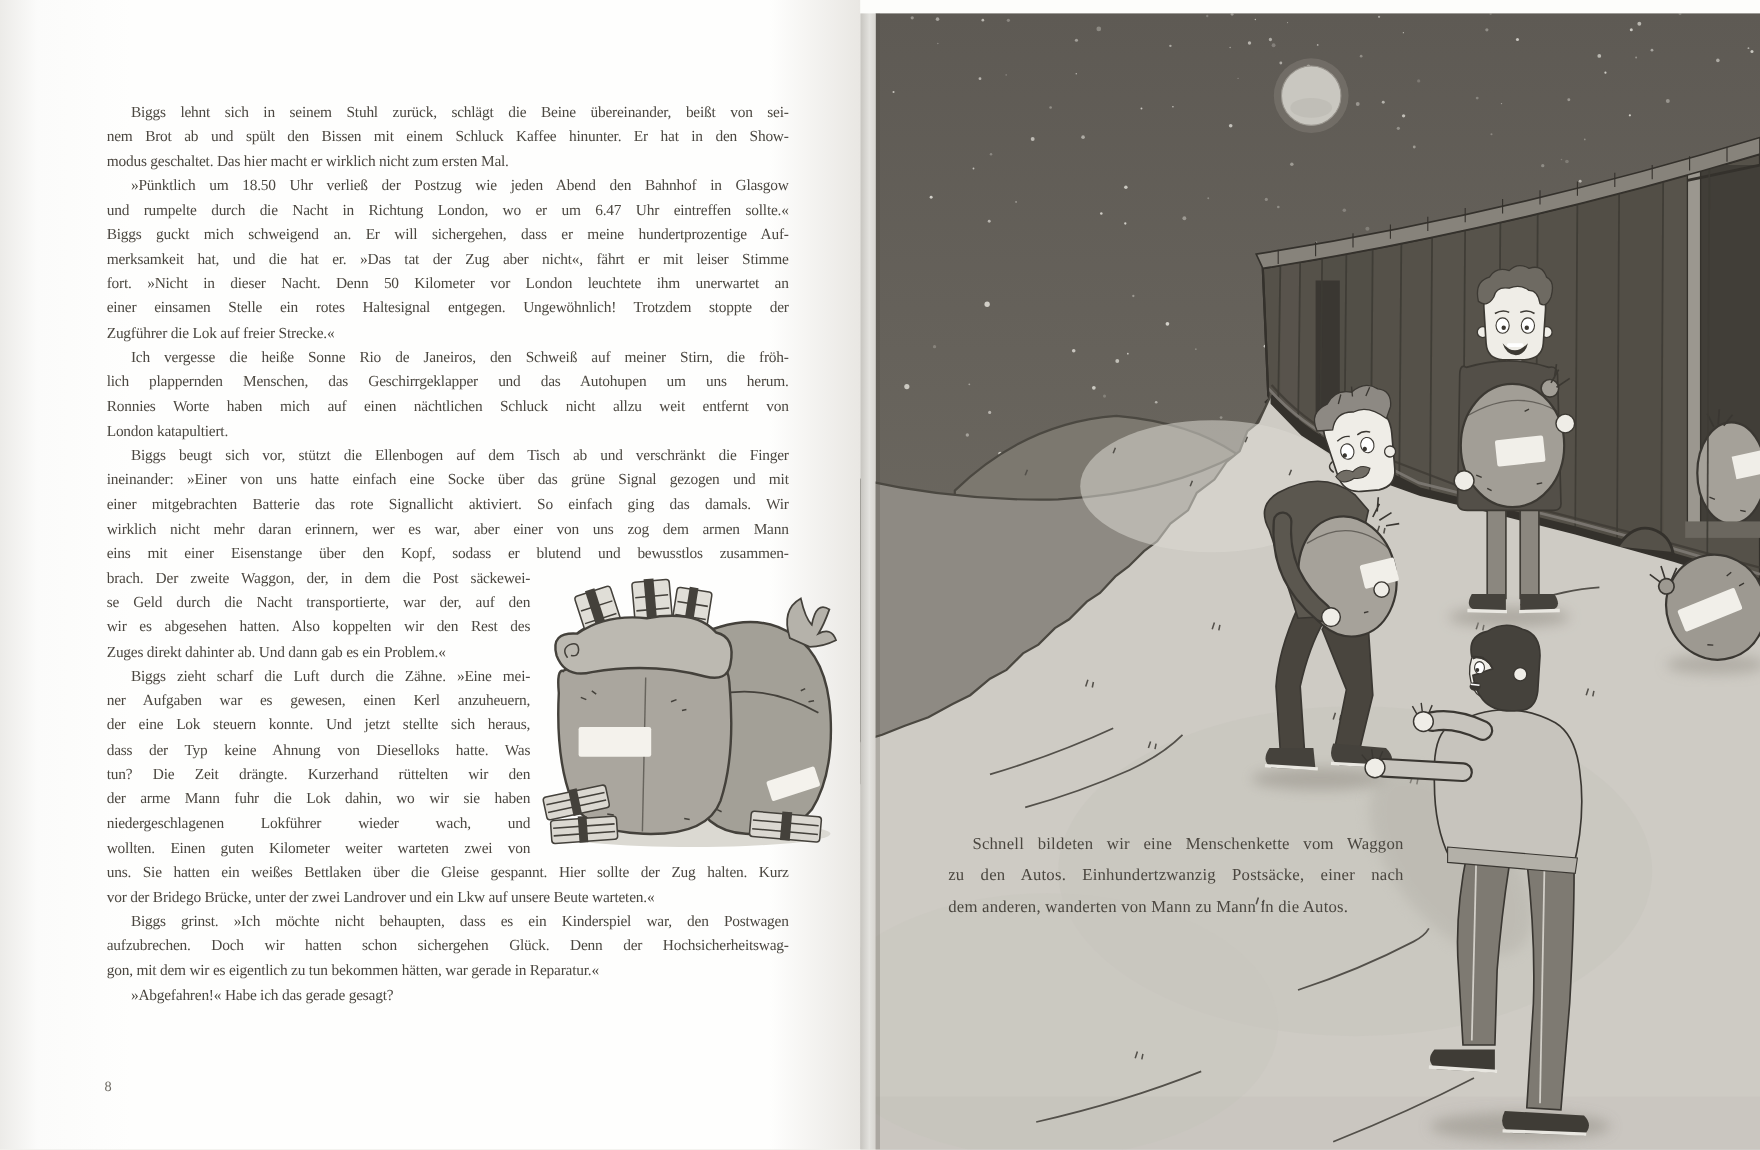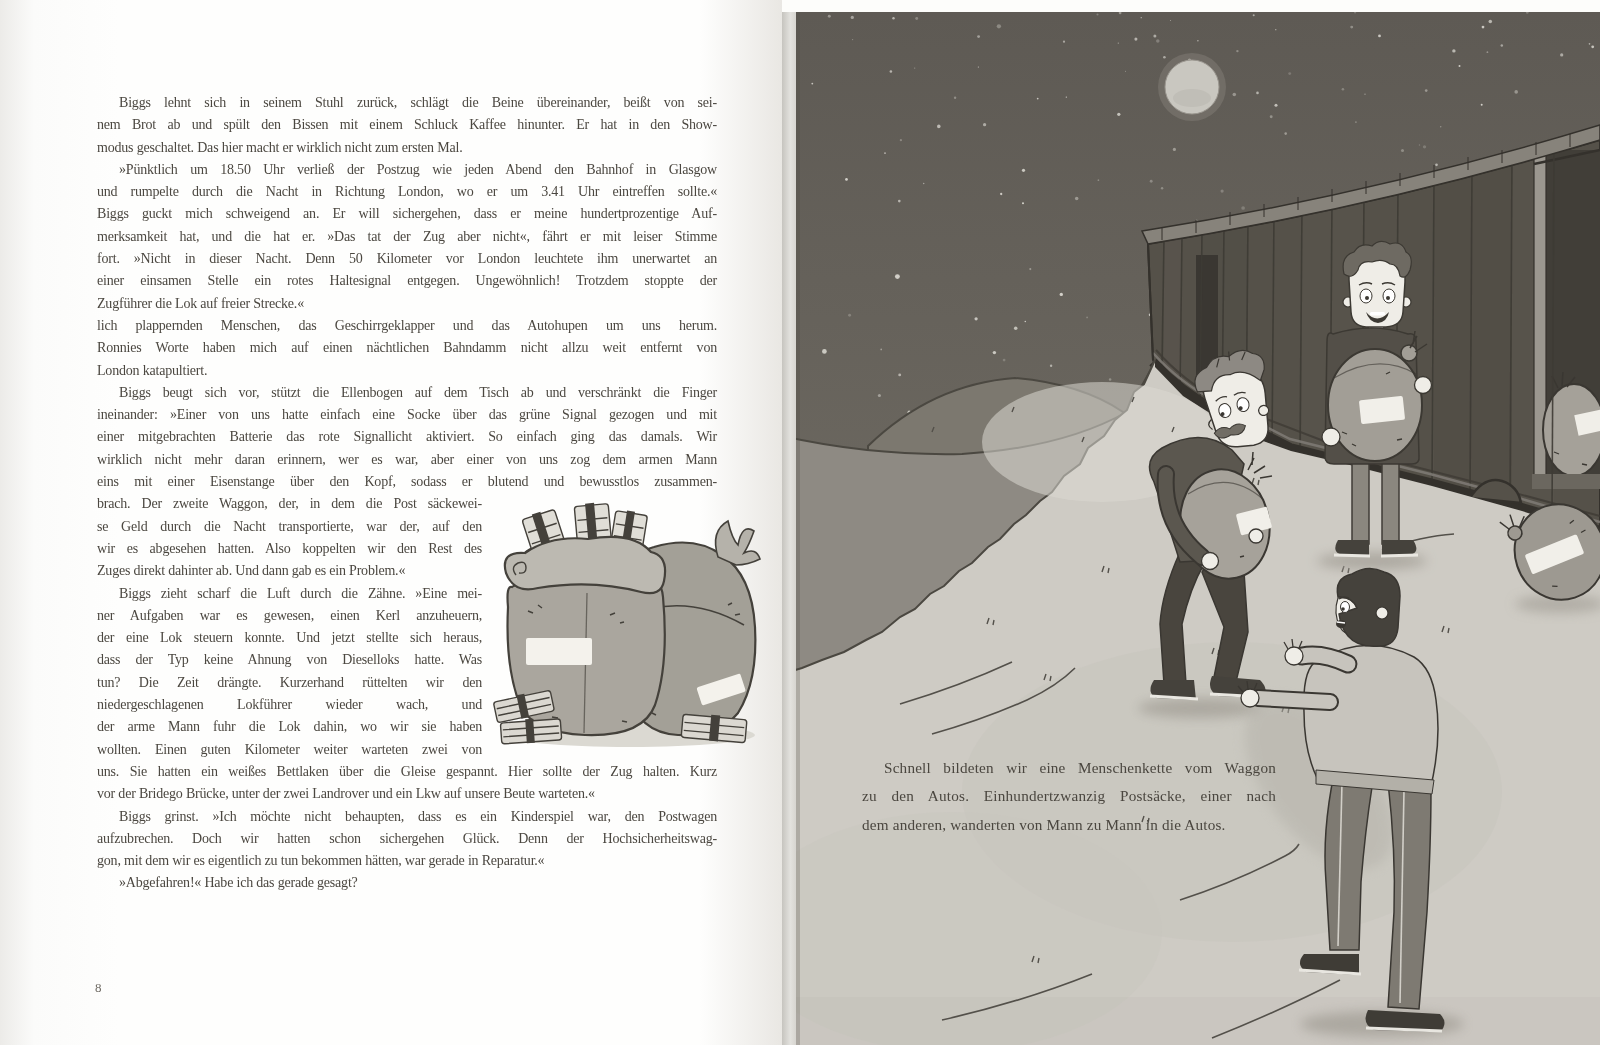--- a/index.html
+++ b/index.html
@@ -28,28 +28,29 @@
 <div id="spread">
 
   <div id="left-page">
     <div class="body-text">
       <div>
 
       <div class="line indent">Biggs lehnt sich in seinem Stuhl zurück, schlägt die Beine übereinander, beißt von sei-</div>
           <div class="line">nem Brot ab und spült den Bissen mit einem Schluck Kaffee hinunter. Er hat in den Show-</div>
           <div class="line end">modus geschaltet. Das hier macht er wirklich nicht zum ersten Mal.</div>
           <div class="line indent">»Pünktlich um 18.50 Uhr verließ der Postzug wie jeden Abend den Bahnhof in Glasgow</div>
-          <div class="line">und rumpelte durch die Nacht in Richtung London, wo er um 3.41 Uhr eintreffen sollte.«</div>
+          <div class="line">und rumpelte durch die Nacht in Richtung London, wo er um 6.47 Uhr eintreffen sollte.«</div>
           <div class="line">Biggs guckt mich schweigend an. Er will sichergehen, dass er meine hundertprozentige Auf-</div>
           <div class="line">merksamkeit hat, und die hat er. »Das tat der Zug aber nicht«, fährt er mit leiser Stimme</div>
           <div class="line">fort. »Nicht in dieser Nacht. Denn 50 Kilometer vor London leuchtete ihm unerwartet an</div>
           <div class="line">einer einsamen Stelle ein rotes Haltesignal entgegen. Ungewöhnlich! Trotzdem stoppte der</div>
           <div class="line end">Zugführer die Lok auf freier Strecke.«</div>
+          <div class="line indent">Ich vergesse die heiße Sonne Rio de Janeiros, den Schweiß auf meiner Stirn, die fröh-</div>
           <div class="line">lich plappernden Menschen, das Geschirrgeklapper und das Autohupen um uns herum.</div>
-          <div class="line">Ronnies Worte haben mich auf einen nächtlichen Bahndamm nicht allzu weit entfernt von</div>
+          <div class="line">Ronnies Worte haben mich auf einen nächtlichen Schluck nicht allzu weit entfernt von</div>
           <div class="line end">London katapultiert.</div>
           <div class="line indent">Biggs beugt sich vor, stützt die Ellenbogen auf dem Tisch ab und verschränkt die Finger</div>
           <div class="line">ineinander: »Einer von uns hatte einfach eine Socke über das grüne Signal gezogen und mit</div>
           <div class="line">einer mitgebrachten Batterie das rote Signallicht aktiviert. So einfach ging das damals. Wir</div>
           <div class="line">wirklich nicht mehr daran erinnern, wer es war, aber einer von uns zog dem armen Mann</div>
           <div class="line">eins mit einer Eisenstange über den Kopf, sodass er blutend und bewusstlos zusammen-</div>
         </div>
 
       <svg class="sacks-float" viewBox="0 0 270 258">
         <ellipse cx="138" cy="240" rx="125" ry="12" fill="#dbd9d2"></ellipse>
@@ -114,22 +115,22 @@
 
       <div class="line">brach. Der zweite Waggon, der, in dem die Post säckewei-</div>
           <div class="line">se Geld durch die Nacht transportierte, war der, auf den</div>
           <div class="line">wir es abgesehen hatten. Also koppelten wir den Rest des</div>
           <div class="line end">Zuges direkt dahinter ab. Und dann gab es ein Problem.«</div>
           <div class="line indent">Biggs zieht scharf die Luft durch die Zähne. »Eine mei-</div>
           <div class="line">ner Aufgaben war es gewesen, einen Kerl anzuheuern,</div>
           <div class="line">der eine Lok steuern konnte. Und jetzt stellte sich heraus,</div>
           <div class="line">dass der Typ keine Ahnung von Dieselloks hatte. Was</div>
           <div class="line">tun? Die Zeit drängte. Kurzerhand rüttelten wir den</div>
+          <div class="line">der arme Mann fuhr die Lok dahin, wo wir sie haben</div>
           <div class="line">niedergeschlagenen Lokführer wieder wach, und</div>
-          <div class="line">der arme Mann fuhr die Lok dahin, wo wir sie haben</div>
           <div class="line">wollten. Einen guten Kilometer weiter warteten zwei von</div>
           <div class="line">uns. Sie hatten ein weißes Bettlaken über die Gleise gespannt. Hier sollte der Zug halten. Kurz</div>
           <div class="line end">vor der Bridego Brücke, unter der zwei Landrover und ein Lkw auf unsere Beute warteten.«</div>
           <div class="line indent">Biggs grinst. »Ich möchte nicht behaupten, dass es ein Kinderspiel war, den Postwagen</div>
           <div class="line">aufzubrechen. Doch wir hatten schon sichergehen Glück. Denn der Hochsicherheitswag-</div>
           <div class="line end">gon, mit dem wir es eigentlich zu tun bekommen hätten, war gerade in Reparatur.«</div>
           <div class="line indent end">»Abgefahren!« Habe ich das gerade gesagt?</div>
         </div>
     </div>
     <div class="page-number">8</div>

